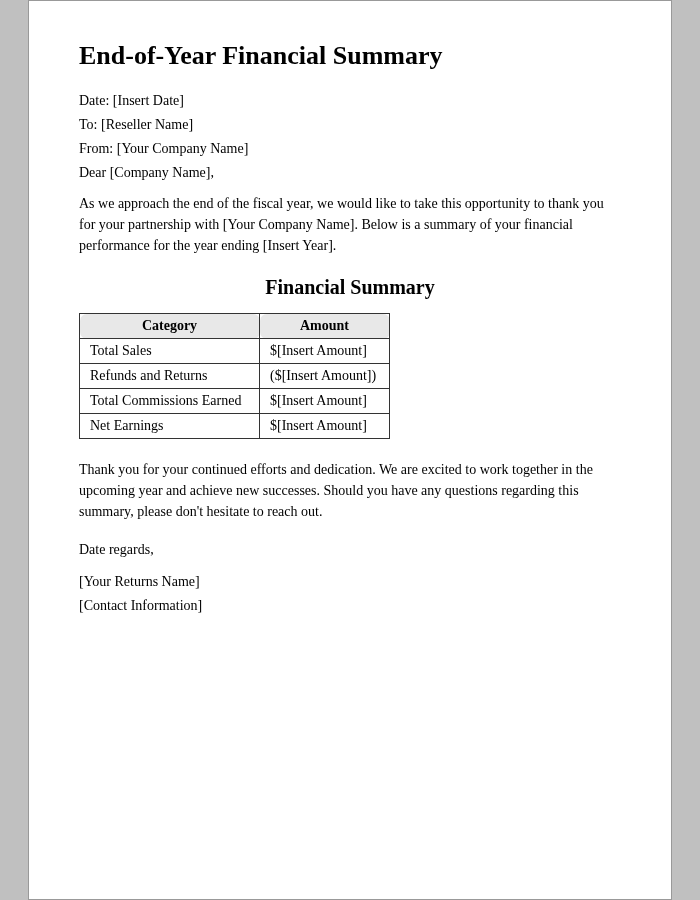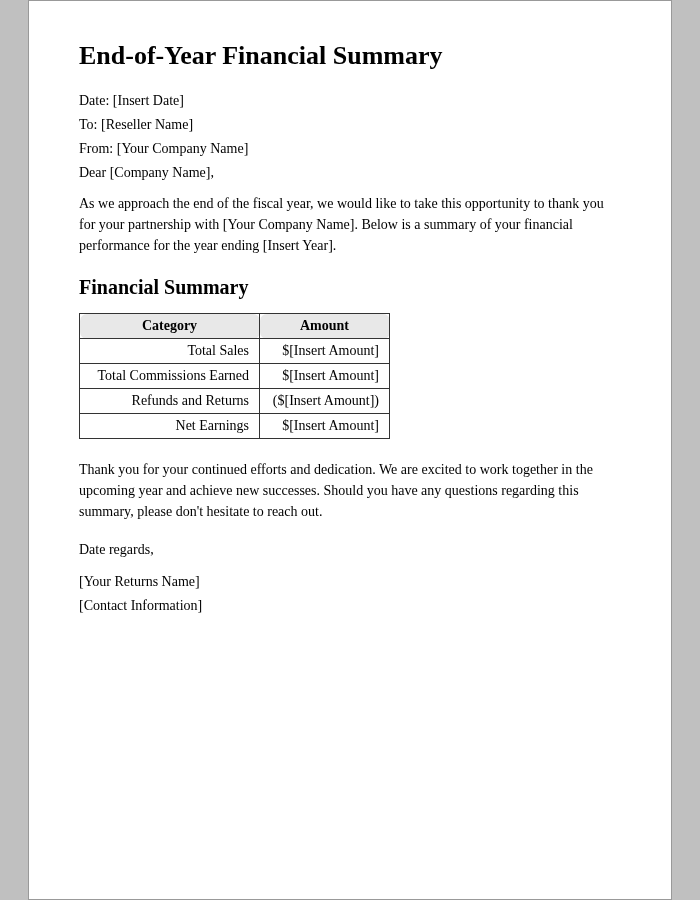--- a/index.html
+++ b/index.html
@@ -51,34 +51,35 @@
       line-height: 1.5;
       margin-bottom: 20px;
       font-family: 'Times New Roman', Times, serif;
     }
 
     .section-title {
       font-size: 20px;
       font-weight: bold;
       margin-bottom: 14px;
       font-family: 'Times New Roman', Times, serif;
+      text-align: center;
     }
 
     .financial-table {
       border-collapse: collapse;
       margin-bottom: 20px;
       font-size: 14px;
       font-family: 'Times New Roman', Times, serif;
     }
 
     .financial-table th,
     .financial-table td {
       border: 1px solid #333;
       padding: 4px 10px;
-      text-align: right;
+      text-align: left;
     }
 
     .financial-table th {
       background: #e8e8e8;
       font-weight: bold;
       text-align: center;
       border-radius: 7px;
     }
 
     .financial-table td:first-child {
@@ -133,26 +134,26 @@
         <th>Category</th>
         <th>Amount</th>
       </tr>
     </thead>
     <tbody id="table-body">
     <tr>
           <td>Total Sales</td>
           <td>$[Insert Amount]</td>
         </tr>
         <tr>
+          <td>Refunds and Returns</td>
+          <td>($[Insert Amount])</td>
+        </tr>
+        <tr>
           <td>Total Commissions Earned</td>
           <td>$[Insert Amount]</td>
-        </tr>
-        <tr>
-          <td>Refunds and Returns</td>
-          <td>($[Insert Amount])</td>
         </tr>
         <tr>
           <td>Net Earnings</td>
           <td>$[Insert Amount]</td>
         </tr>
       </tbody>
   </table>
 
   <p class="closing-paragraph">Thank you for your continued efforts and dedication. We are excited to work together in the upcoming year and achieve new successes. Should you have any questions regarding this summary, please don't hesitate to reach out.</p>
 

